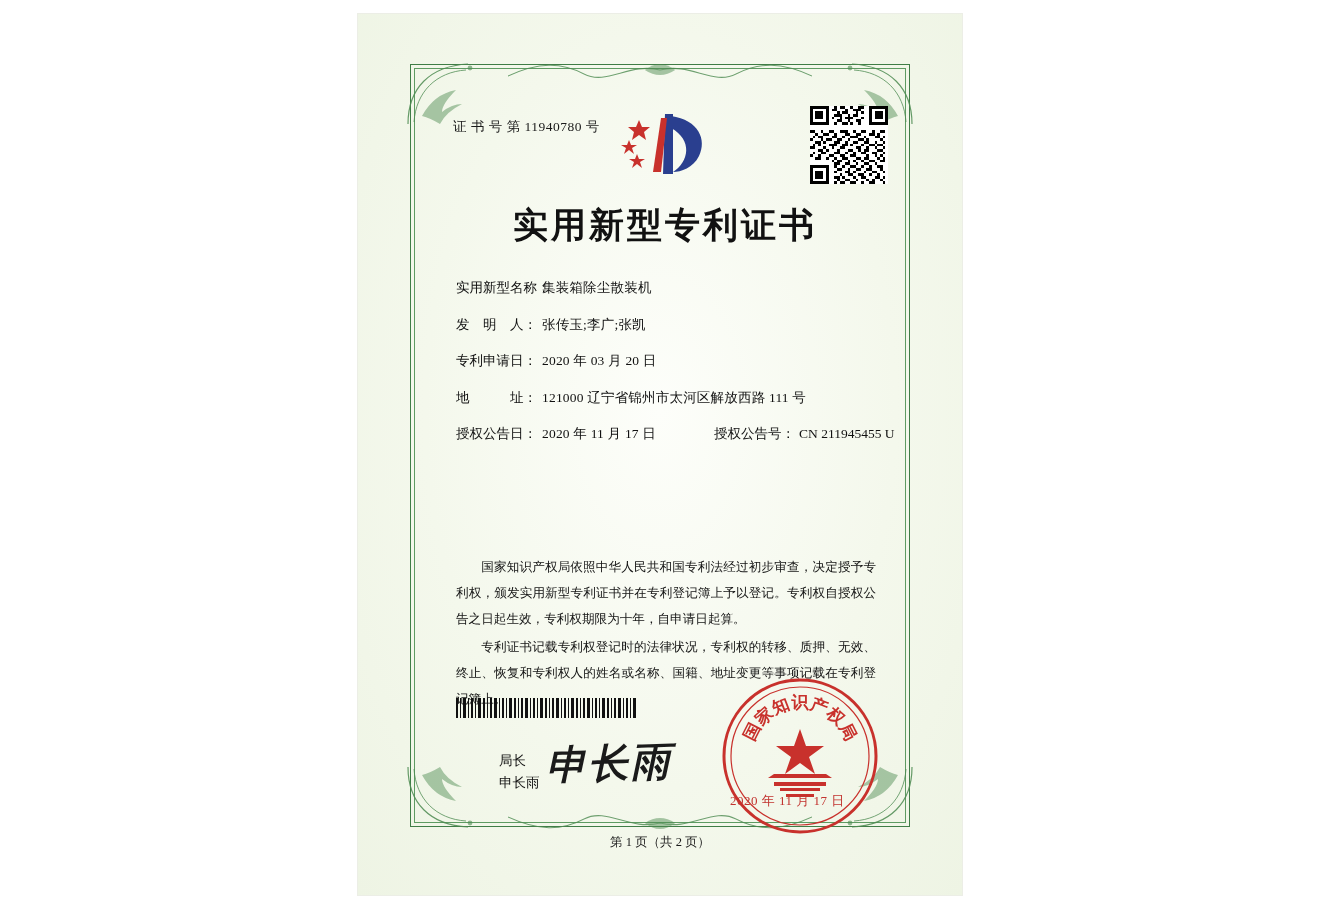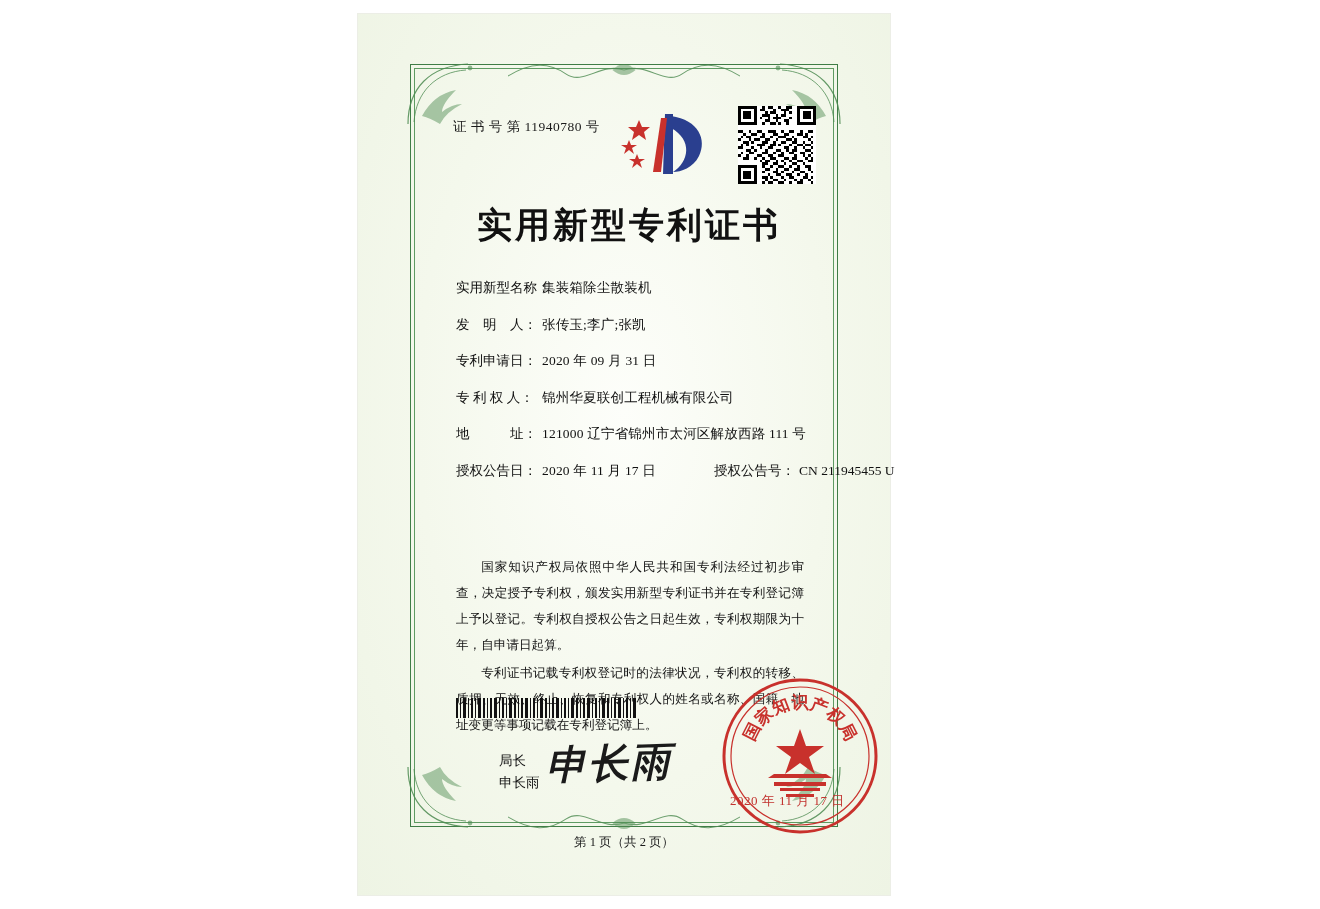--- a/index.html
+++ b/index.html
@@ -17,21 +17,21 @@
     position: relative;
     width: 1320px;
     height: 909px;
     background: #ffffff;
   }
   
   .sheet {
     position: absolute;
     left: 358px;
     top: 14px;
-    width: 532px;
+    width: 604px;
     height: 881px;
     background: #f7f9f1;
     background-image:
       radial-gradient(ellipse at 50% 45%, #fdfefa 0%, #f4f8ec 55%, #eef4e4 100%);
     box-shadow: 0 0 0 1px #eceee6;
   }
   
   .border-outer {
     position: absolute;
     left: 52px;
@@ -478,25 +478,21 @@
       <div class="field">
         <span class="f-label">实用新型名称：</span>
         <span class="f-value">集装箱除尘散装机</span>
       </div>
       <div class="field">
         <span class="f-label">发　明　人：</span>
         <span class="f-value">张传玉;李广;张凯</span>
       </div>
       <div class="field">
         <span class="f-label">专利申请日：</span>
-        <span class="f-value">2020 年 09 月 31 日</span>
-      </div>
-      <div class="field">
-        <span class="f-label">专 利 权 人：</span>
-        <span class="f-value">锦州华夏联创工程机械有限公司</span>
+        <span class="f-value">2020 年 03 月 20 日</span>
       </div>
       <div class="field">
         <span class="f-label">地　　　址：</span>
         <span class="f-value">121000 辽宁省锦州市太河区解放西路 111 号</span>
       </div>
       <div class="field two-col">
         <span class="f-label">授权公告日：</span>
         <span class="f-value">2020 年 11 月 17 日</span>
         <span class="f-second-label">授权公告号：</span>
         <span class="f-second-value">CN 211945455 U</span>

